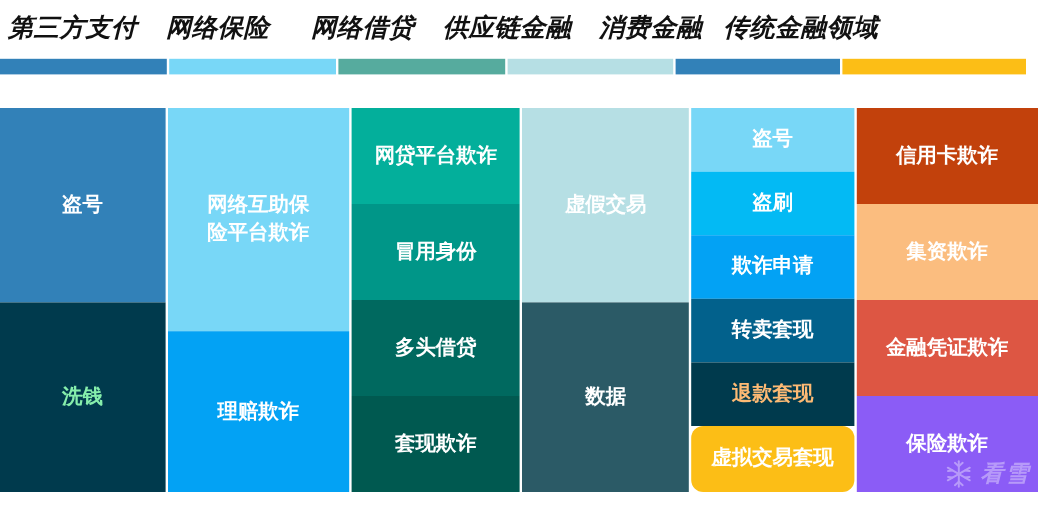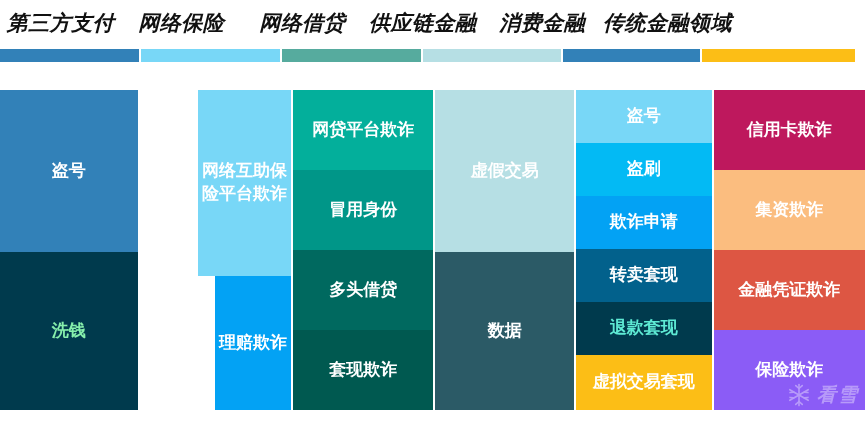--- a/index.html
+++ b/index.html
@@ -137,21 +137,21 @@
 
   <div class="grid">
       <div class="column" style="width: 139px;">
         <div class="cell" style="flex: 162 0 0px; background: rgb(50, 129, 184); color: rgb(255, 255, 255);">
           <span>盗号</span>
         </div>
         <div class="cell" style="flex: 158 0 0px; background: rgb(0, 58, 77); color: #86efac;">
           <span>洗钱</span>
         </div>
       </div>
-      <div class="column" style="width: 153px; align-items: flex-end;">
+      <div class="column" style="width: 153px;">
         <div class="cell" style="flex: 186 0 0px; background: rgb(120, 215, 247); color: rgb(255, 255, 255);">
           <span>
             <div>网络互助保</div>
             <div>险平台欺诈</div>
           </span>
         </div>
         <div class="cell" style="flex: 134 0 0px; background: rgb(3, 162, 244); color: rgb(255, 255, 255);">
           <span>理赔欺诈</span>
         </div>
       </div>
@@ -185,29 +185,29 @@
         </div>
         <div class="cell" style="flex: 53 0 0px; background: rgb(3, 186, 244); color: rgb(255, 255, 255);">
           <span>盗刷</span>
         </div>
         <div class="cell" style="flex: 53 0 0px; background: rgb(3, 162, 244); color: rgb(255, 255, 255);">
           <span>欺诈申请</span>
         </div>
         <div class="cell" style="flex: 53 0 0px; background: rgb(2, 97, 140); color: rgb(255, 255, 255);">
           <span>转卖套现</span>
         </div>
-        <div class="cell" style="flex: 53 0 0px; background: rgb(0, 58, 77); color: #5eead4;">
+        <div class="cell" style="flex: 53 0 0px; background: rgb(0, 58, 77); color: #fdba74;">
           <span>退款套现</span>
         </div>
-        <div class="cell" style="flex: 55 0 0px; background: rgb(252, 190, 22); color: rgb(255, 255, 255);">
+        <div class="cell" style="flex: 55 0 0px; background: rgb(252, 190, 22); color: rgb(255, 255, 255); border-radius: 10px;">
           <span>虚拟交易套现</span>
         </div>
       </div>
       <div class="column" style="width: 153px; margin-right: 0px;">
-        <div class="cell" style="flex: 80 0 0px; background: #be185d; color: rgb(255, 255, 255);">
+        <div class="cell" style="flex: 80 0 0px; background: #c2410c; color: rgb(255, 255, 255);">
           <span>信用卡欺诈</span>
         </div>
         <div class="cell" style="flex: 80 0 0px; background: rgb(251, 189, 127); color: rgb(255, 255, 255);">
           <span>集资欺诈</span>
         </div>
         <div class="cell" style="flex: 80 0 0px; background: rgb(221, 86, 67); color: rgb(255, 255, 255);">
           <span>金融凭证欺诈</span>
         </div>
         <div class="cell" style="flex: 80 0 0px; background: #8b5cf6; color: rgb(255, 255, 255); text-align: right;">
           <span>保险欺诈</span>

